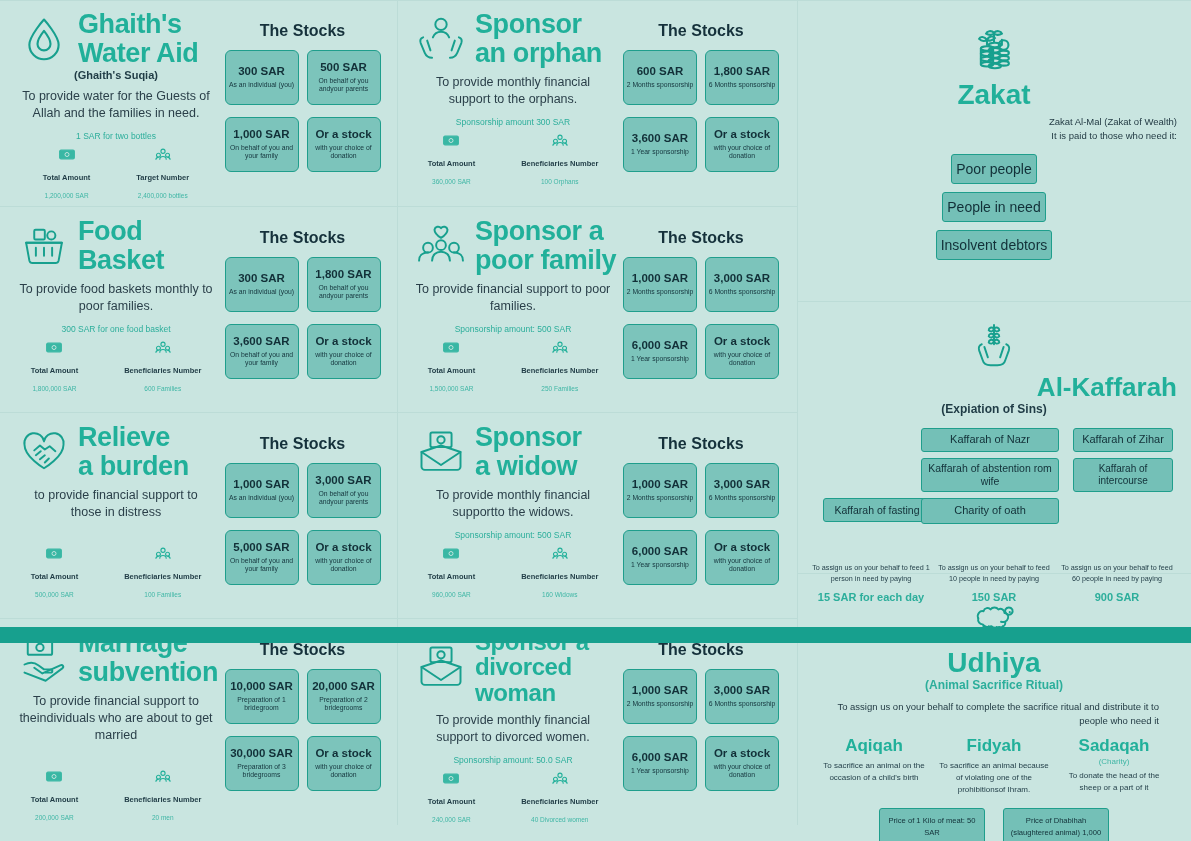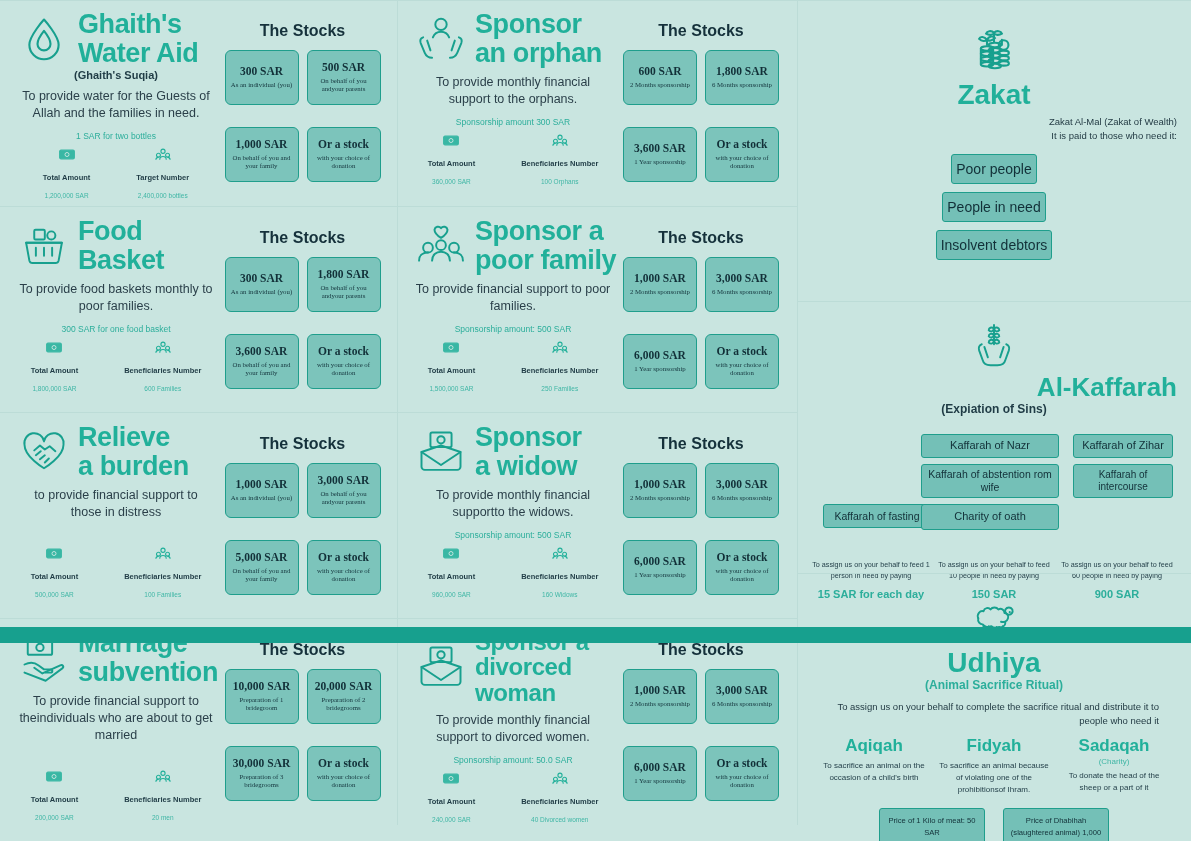--- a/index.html
+++ b/index.html
@@ -39,21 +39,21 @@
   .prog-note { font-size: 8.5px; color: #2cae9b; text-align: center; margin-top: 9px; }
 
   .stats { display: flex; justify-content: center; gap: 46px; margin-top: 7px; width: 100%; }
   .stat { display: flex; flex-direction: column; align-items: center; gap: 8px; }
   .stat-ic { width: 16px; height: 13px; color: #21b09a; margin-bottom: 4px; }
   .stat-ic svg { width: 100%; height: 100%; display: block; }
   .stat-lbl { font-size: 7.5px; font-weight: 700; color: #1f3b45; }
   .stat-val { font-size: 6.5px; color: #3fb6a5; margin-top: 2px; }
 
   .stocks-title { font-size: 16px; font-weight: 700; color: #15313b; margin-bottom: 10px; }
-  .stock-grid { display: grid; grid-template-columns: 74px 74px; grid-template-rows: 55px 55px; gap: 22px 8px; font-family: Liberation Serif, serif; }
+  .stock-grid { display: grid; grid-template-columns: 74px 74px; grid-template-rows: 55px 55px; gap: 12px 8px; }
   .stock-card {
     background: #7cc4bb; border: 1.4px solid #1f9e8c; border-radius: 6px;
     display: flex; flex-direction: column; align-items: center; justify-content: center;
     text-align: center; padding: 3px 2px;
   }
   .stock-amt { font-size: 11.5px; font-weight: 700; color: #123038; line-height: 1.1; }
   .stock-desc { font-size: 6.8px; color: #15353d; line-height: 1.28; margin-top: 3px; }
 
   
   .rblock { position: relative; width: 100%; padding: 0 14px; }
@@ -71,33 +71,33 @@
   .r-desc { font-size: 9.5px; color: #243c45; text-align: right; line-height: 1.42; margin-top: 5px; }
 
   .pill {
     background: #74c0b7; border: 1.4px solid #1f9e8c; border-radius: 3px;
     color: #123038; font-size: 14px; text-align: center;
     padding: 6px 4px; margin: 0 auto;
   }
   .zakat-pills { width: 196px; margin: 12px auto 0 auto; display: flex; flex-direction: column; gap: 8px; }
 
   
-  .kaff-wrap { position: relative; width: 366px; height: 120px; margin: 18px auto 0 auto; }
+  .kaff-wrap { position: relative; width: 366px; height: 120px; margin: 12px auto 0 auto; }
   .k-box { position: absolute; background: #74c0b7; border: 1.4px solid #1f9e8c; border-radius: 3px;
            color: #123038; font-size: 11px; text-align: center; display: flex; align-items: center;
            justify-content: center; line-height: 1.25; padding: 2px 4px; }
   .k-nazr   { left: 110px; top: 0;    width: 138px; height: 24px; }
   .k-zihar  { left: 262px; top: 0;    width: 100px; height: 24px; }
   .k-abst   { left: 110px; top: 30px; width: 138px; height: 34px; font-size: 10.5px; }
   .k-inter  { left: 262px; top: 30px; width: 100px; height: 34px; font-size: 10px; }
   .k-fast   { left: 12px;  top: 70px; width: 108px; height: 24px; font-size: 10.5px; }
   .k-oath   { left: 110px; top: 70px; width: 138px; height: 26px; }
 
   .kaff-cols { display: flex; justify-content: space-between; width: 366px; margin: 6px auto 0 auto; }
-  .kc { width: 120px; text-align: center; }
+  .kc { width: 120px; text-align: center; margin-top: 9px; }
   .kc-desc { font-size: 7.2px; color: #1f3b45; line-height: 1.45; }
   .kc-amt { font-size: 11px; font-weight: 700; color: #2cae9b; margin-top: 7px; }
 
   
   .ud-cols { display: flex; justify-content: space-between; width: 352px; margin: 10px auto 0 auto; }
   .uc { width: 112px; text-align: center; }
   .uc-title { font-size: 17px; font-weight: 700; color: #21b09a; line-height: 1.1; }
   .uc-paren { font-size: 8px; color: #3fb6a5; margin-top: 1px; }
   .uc-desc { font-size: 8px; color: #1f3b45; line-height: 1.5; margin-top: 4px; }
   .ud-prices { display: flex; justify-content: center; gap: 18px; margin-top: 12px; }

